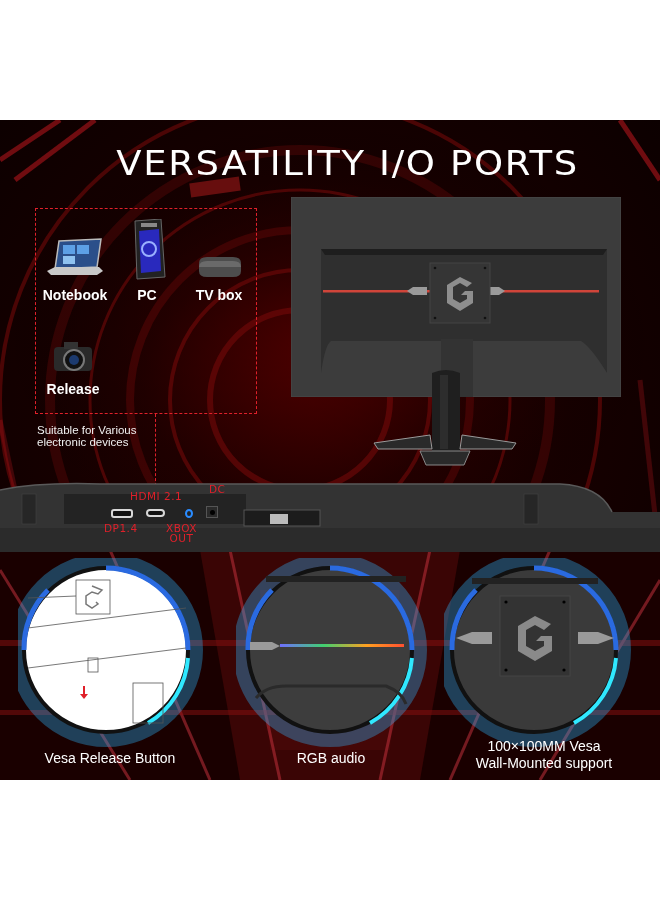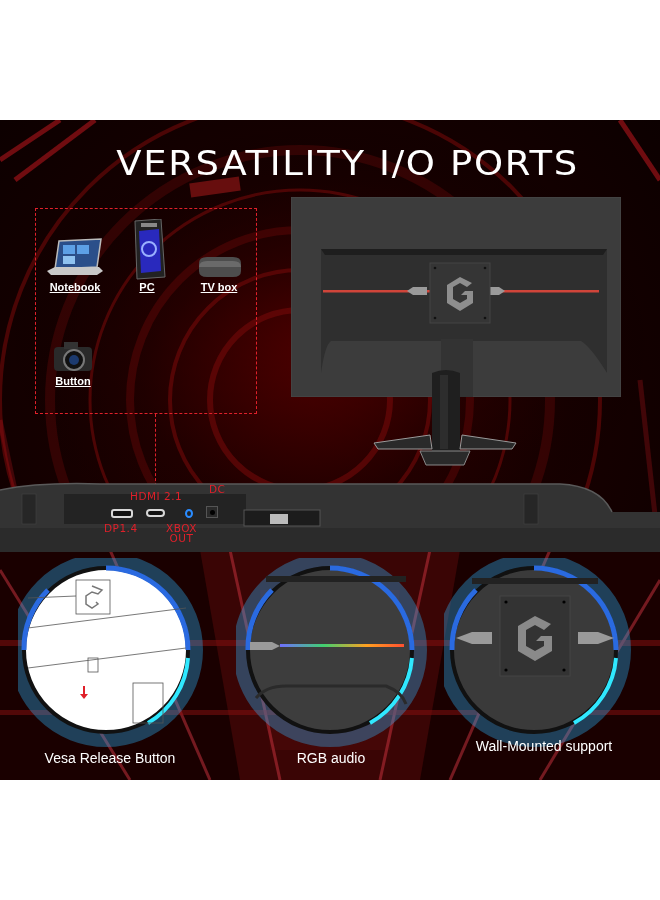--- a/index.html
+++ b/index.html
@@ -22,21 +22,21 @@
     font-family: "DejaVu Sans", sans-serif; transform: scaleX(1.12); transform-origin: 352px 0;
     padding-left: 36px;
   }
 
   .devices-box {
     position: absolute; left: 35px; top: 88px; width: 222px; height: 206px;
     border: 1.5px dashed #e0202a;
   }
   .dev { position: absolute; width: 74px; text-align: center; }
   .dev .ic { height: 56px; display: flex; align-items: flex-end; justify-content: center; }
-  .dev .lbl { color: #fff; font-size: 11px; font-weight: bold; white-space: nowrap; text-decoration: underline; }
+  .dev .lbl { color: #fff; font-size: 14px; font-weight: bold; margin-top: 6px; white-space: nowrap; }
 
   .suitable {
     position: absolute; left: 37px; top: 304px; color: #f0f0f0; font-size: 11.5px; line-height: 12px;
   }
   .leader { position: absolute; left: 155px; top: 294px; width: 0; height: 72px; border-left: 1.5px dashed #e0202a; }
 
   .monitor-back { position: absolute; left: 291px; top: 77px; width: 330px; height: 200px; }
 
   .port-bar { position: absolute; left: 0; top: 352px; width: 660px; height: 80px; }
   .port-label { position: absolute; color: #e0202a; font-family: "DejaVu Sans", sans-serif; font-size: 10.5px; letter-spacing: 0.5px; line-height: 10px; text-align: center; }
@@ -134,27 +134,31 @@
 
     <div class="dev" style="left:0px; top:110px;">
       <div class="ic">
         <svg width="46" height="36" viewBox="0 0 46 36">
           <rect x="4" y="8" width="38" height="24" rx="4" fill="#2a2a2a"></rect>
           <rect x="14" y="3" width="14" height="7" fill="#333"></rect>
           <circle cx="24" cy="21" r="10" fill="#111" stroke="#777" stroke-width="2"></circle>
           <circle cx="24" cy="21" r="5" fill="#1c3a6e"></circle>
         </svg>
       </div>
-      <div class="lbl">Button</div>
+      <div class="lbl">Release</div>
     </div>
 
 
   </div>
 
   <div class="leader"></div>
+  <div class="suitable">
+    <div>Suitable for Various</div>
+    <div>electronic devices</div>
+  </div>
 
   <svg class="monitor-back" viewBox="0 0 330 200">
     <rect x="0" y="0" width="330" height="200" fill="#3c3c3c"></rect>
     <rect x="0" y="0" width="330" height="200" fill="none" stroke="#4a4a4a"></rect>
     <path d="M30,52 L316,52 L316,176 Q300,150 290,144 L40,144 Q34,148 30,176 Z" fill="#2f2f2f"></path>
     <path d="M30,52 L316,52 L312,58 L34,58 Z" fill="#1e1e1e"></path>
     <rect x="32" y="93" width="112" height="2.5" fill="#d0453a"></rect>
     <rect x="196" y="93" width="112" height="2.5" fill="#d0453a"></rect>
     <polygon points="116,94 122,90 136,90 136,98 122,98" fill="#9a9a9a"></polygon>
     <polygon points="214,94 208,90 194,90 194,98 208,98" fill="#9a9a9a"></polygon>
@@ -261,15 +265,16 @@
     <circle cx="62" cy="112" r="1.6" fill="#000"></circle>
       <circle cx="120" cy="112" r="1.6" fill="#000"></circle>
     <polygon points="12,80 28,74 48,74 48,86 28,86" fill="#9a9a9a"></polygon>
     <polygon points="170,80 154,74 134,74 134,86 154,86" fill="#9a9a9a"></polygon>
     <path d="M91,58 L107,66 L100,72 L91,67 L82,72 L82,88 L91,93 L100,88 L100,83 L92,83 L97,78 L108,78 L108,93 L91,103 L74,93 L74,68 Z" fill="#8a8a8a"></path>
   </svg>
 
   <div class="feature-label" style="left:10px; top:630px; width:200px;">Vesa Release Button</div>
   <div class="feature-label" style="left:231px; top:630px; width:200px;">RGB audio</div>
   <div class="feature-label" style="left:444px; top:618px; width:200px;">
+    <div>100×100MM Vesa</div>
     <div>Wall-Mounted support</div>
   </div>
 </div>
 
 </body></html>

